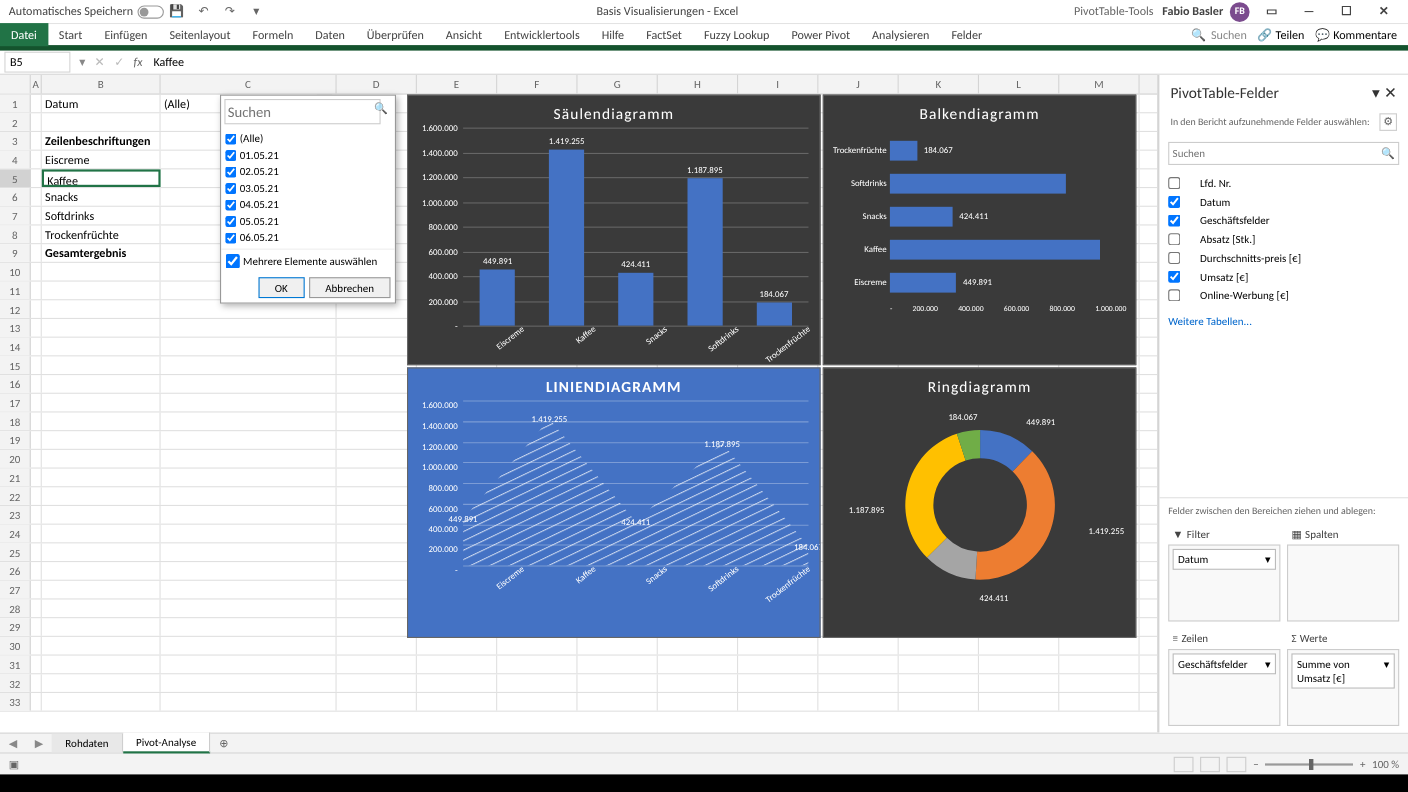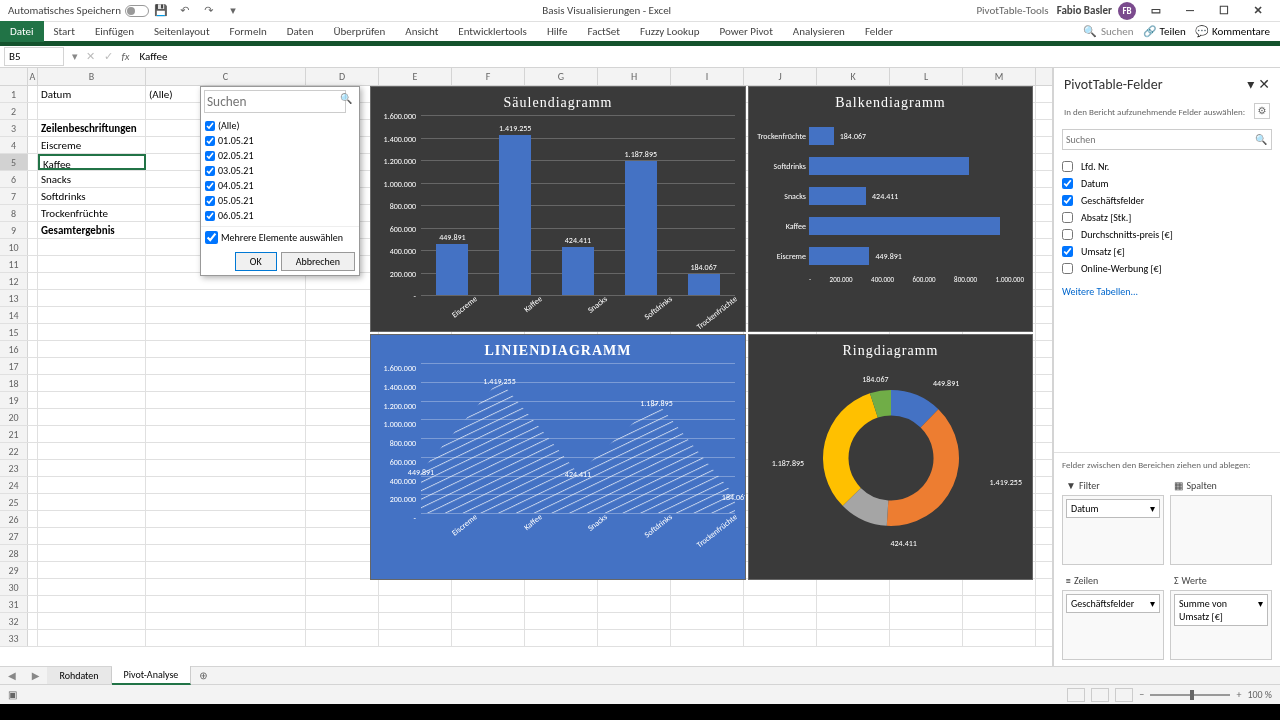--- a/index.html
+++ b/index.html
@@ -62,21 +62,21 @@
 .filter-item input { width: 10px; height: 10px; }
 .filter-multi { padding: 4px; display: flex; align-items: center; gap: 3px; border-top: 1px solid #eee; }
 .filter-btns { display: flex; gap: 4px; justify-content: flex-end; padding: 4px; }
 .filter-btns button { padding: 2px 14px; font-size: 10px; border: 1px solid #999; background: #f0f0f0; cursor: pointer; }
 .filter-btns button.ok { border: 1px solid #0078d4; }
 
 
 .charts { position: absolute; left: 370px; top: 18px; display: grid; grid-template-columns: 376px 285px; grid-template-rows: 246px 246px; gap: 2px; }
 .chart { background: #3a3a3a; color: #fff; position: relative; overflow: hidden; border: 1px solid #666; }
 .chart.blue { background: #4472c4; }
-.chart-title { text-align: center; font-size: 14px; padding: 8px 0 4px; letter-spacing: 1px; font-family: Liberation Serif, serif; }
+.chart-title { text-align: center; font-size: 14px; padding: 8px 0 4px; letter-spacing: 1px; }
 
 
 .vbar-area { position: relative; height: 180px; margin: 0 10px 0 50px; }
 .vbar-grid { position: absolute; width: 100%; border-bottom: 1px solid #666; font-size: 8px; }
 .vbar-ylab { position: absolute; left: -50px; width: 45px; text-align: right; font-size: 8px; top: -4px; }
 .vbars { position: absolute; bottom: 0; width: 100%; display: flex; justify-content: space-around; height: 100%; }
 .vbar-wrap { display: flex; flex-direction: column; align-items: center; width: 50px; }
 .vbar-val { font-size: 8px; margin-bottom: 2px; }
 .vbar { width: 32px; background: #4472c4; }
 .vbar-cats { display: flex; justify-content: space-around; margin-left: 50px; }
@@ -102,21 +102,21 @@
 
 
 .pivot-panel { width: 228px; border-left: 2px solid #d4d4d4; background: #fff; display: flex; flex-direction: column; font-size: 10px; }
 .pivot-head { padding: 8px 10px; display: flex; justify-content: space-between; align-items: center; font-size: 14px; color: #333; }
 .pivot-sub { padding: 2px 10px 6px; font-size: 9px; color: #666; display: flex; justify-content: space-between; align-items: center; }
 .gear { width: 16px; height: 16px; border: 1px solid #ccc; text-align: center; font-size: 10px; cursor: pointer; }
 .pivot-search { margin: 4px 8px; padding: 3px; border: 1px solid #ccc; width: calc(100% - 16px); font-size: 10px; }
 .pivot-search-wrap { position: relative; }
 .pivot-search-wrap .sicon { position: absolute; right: 12px; top: 8px; color: #888; }
 .field-list { padding: 4px 8px; }
-.field-item { display: flex; align-items: center; gap: 8px; padding: 2px 0; }
+.field-item { display: flex; align-items: center; gap: 18px; padding: 2px 0; }
 .field-item input { width: 11px; height: 11px; }
 .more-tables { padding: 4px 8px; color: #0066cc; cursor: pointer; }
 .pivot-areas { padding: 6px 8px; border-top: 1px solid #e0e0e0; margin-top: auto; }
 .areas-label { font-size: 9px; color: #666; margin-bottom: 6px; }
 .areas-grid { display: grid; grid-template-columns: 1fr 1fr; gap: 6px; }
 .area-box { }
 .area-head { font-size: 10px; color: #444; padding: 3px 4px; display: flex; align-items: center; gap: 3px; }
 .area-body { border: 1px solid #ccc; background: #f9f9f9; min-height: 70px; padding: 2px; }
 .area-item { background: #fff; border: 1px solid #bbb; padding: 2px 4px; font-size: 10px; margin: 1px; display: flex; justify-content: space-between; cursor: pointer; }
 .pivot-foot { padding: 6px 8px; display: flex; justify-content: space-between; align-items: center; border-top: 1px solid #e0e0e0; }

